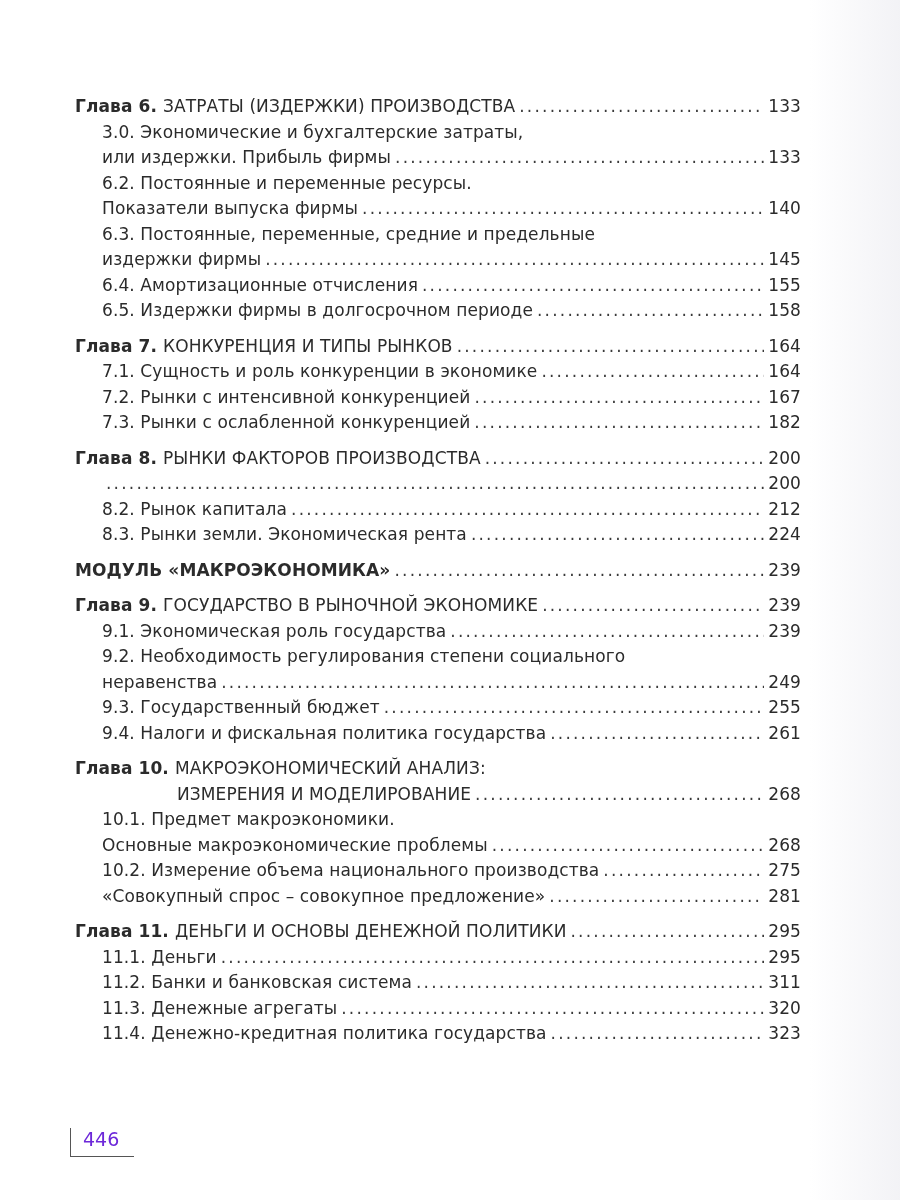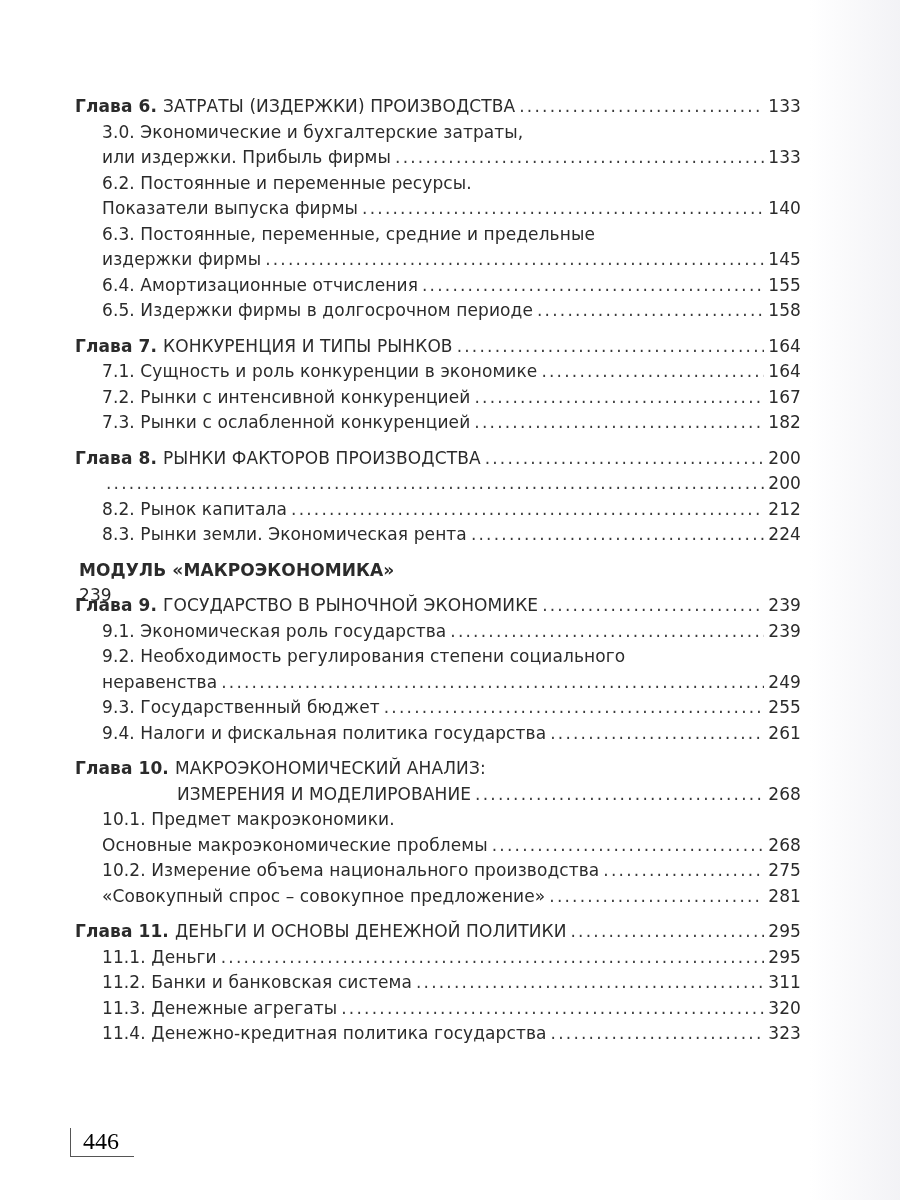--- a/index.html
+++ b/index.html
@@ -30,29 +30,29 @@
     .line .text { flex: 0 0 auto; }
     .line .bold { font-weight: bold; margin-right: 6px; }
     .line .dots {
       flex: 1 1 auto; overflow: hidden; margin: 0 4px 0 4px;
       color: #3a3a3a; letter-spacing: 2.2px;
     }
     .line .dots::before {
       content: "................................................................................................................................................";
     }
     .line .page { flex: 0 0 auto; text-align: left; }
-    .module .line { font-weight: bold; flex-direction: column; }
+    .module .line { font-weight: bold; }
     .module .line .dots { font-weight: normal; }
     .module .line .page { font-weight: normal; }
     .folio {
       position: absolute; left: 70px; top: 1128px; width: 63px; height: 28px;
       border-left: 1.5px solid #555; border-bottom: 1.5px solid #555;
     }
     .folio span {
-      position: absolute; left: 12px; top: 0px; font-size: 24px; color: #000000; font-family: Liberation Serif, serif;
+      position: absolute; left: 12px; top: 0px; font-size: 19px; color: #6d28d9;
     }
   </style>
 </head>
 <body>
 
 <div class="page-shade"></div>
 
 <div class="toc">
 
   <div class="section">

